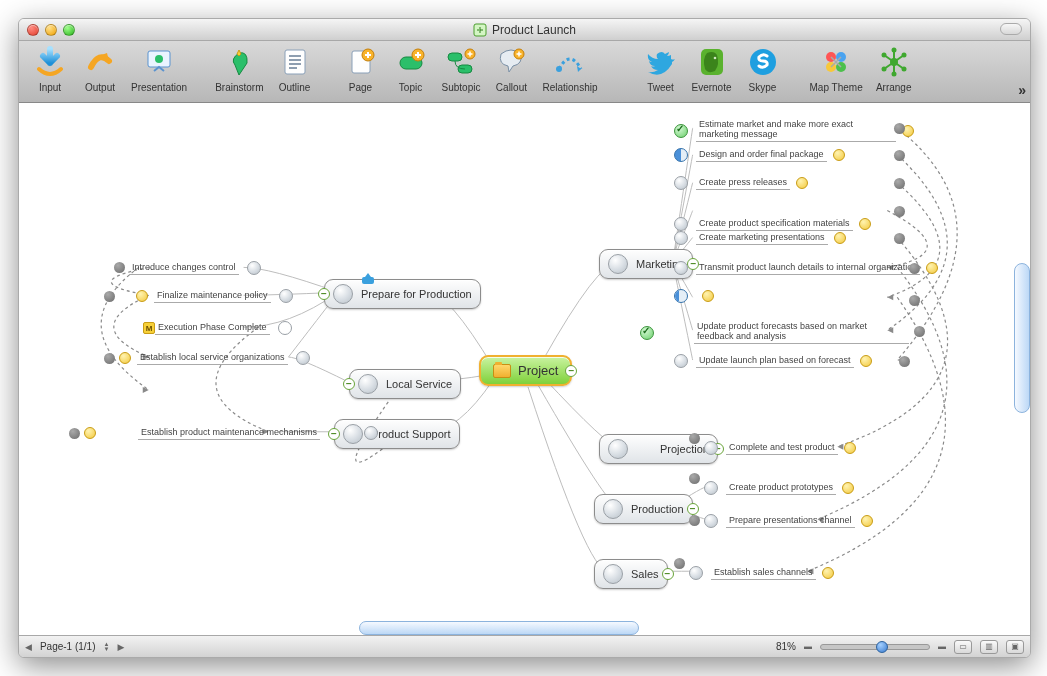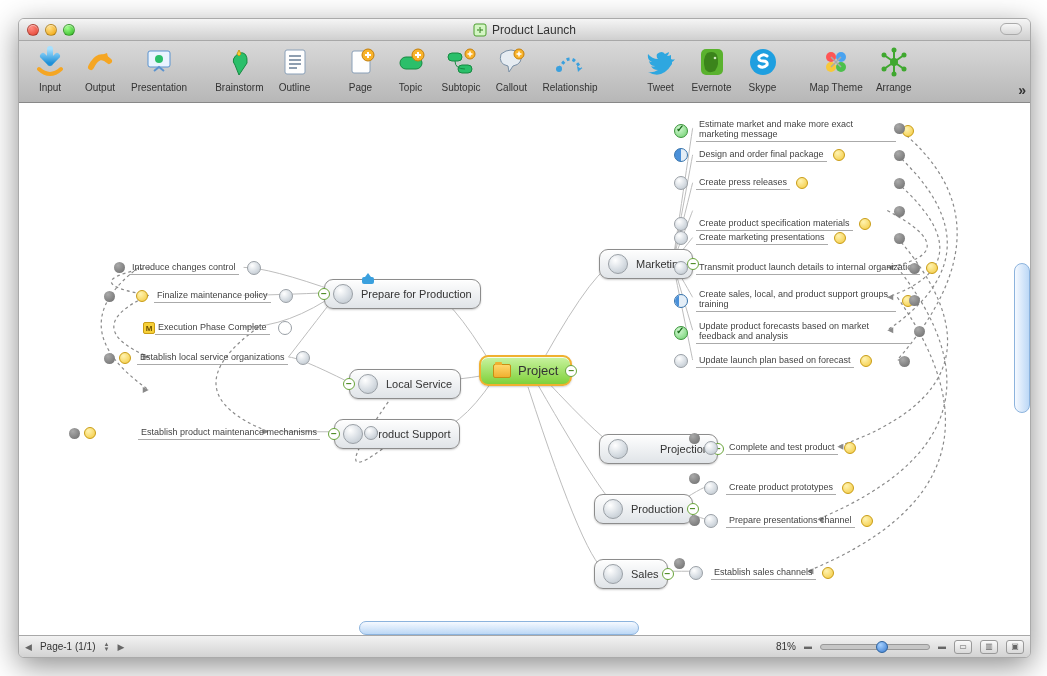--- a/index.html
+++ b/index.html
@@ -615,26 +615,25 @@
 
     <div class="node-leaf right" style="left:655px;top:158px;">
       <span class="dot"></span>
       <span class="txt underline">Transmit product launch details to internal organization</span>
       <span class="leaf-badge"></span>
     </div>
     <div class="graydot" style="left:890px;top:160px;"></div>
 
     <div class="node-leaf right" style="left:655px;top:186px;">
       <span class="prog-icon"></span>
-      <span class="txt underline" style="max-width:200px;white-space:normal;line-height:10px;">Create sales, local, and product support groups training</span>
       <span class="leaf-badge"></span>
     </div>
     <div class="graydot" style="left:890px;top:192px;"></div>
 
-    <div class="node-leaf right" style="left:655px;top:218px;">
+    <div class="node-leaf right" style="left:621px;top:218px;gap:32px;">
       <span class="check-icon"></span>
       <span class="txt underline" style="max-width:215px;white-space:normal;line-height:10px;">Update product forecasts based on market feedback and analysis</span>
     </div>
     <div class="graydot" style="left:895px;top:223px;"></div>
 
     <div class="node-leaf right" style="left:655px;top:251px;">
       <span class="dot"></span>
       <span class="txt underline">Update launch plan based on forecast</span>
       <span class="leaf-badge"></span>
     </div>

